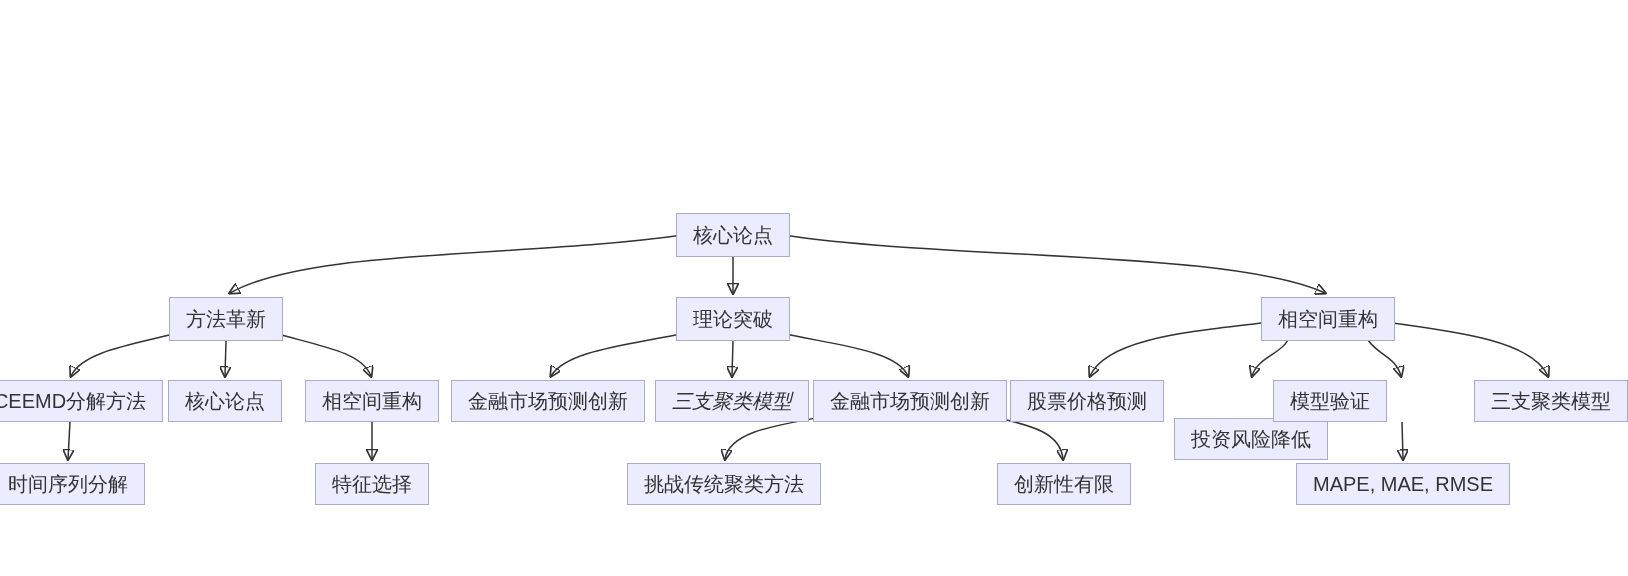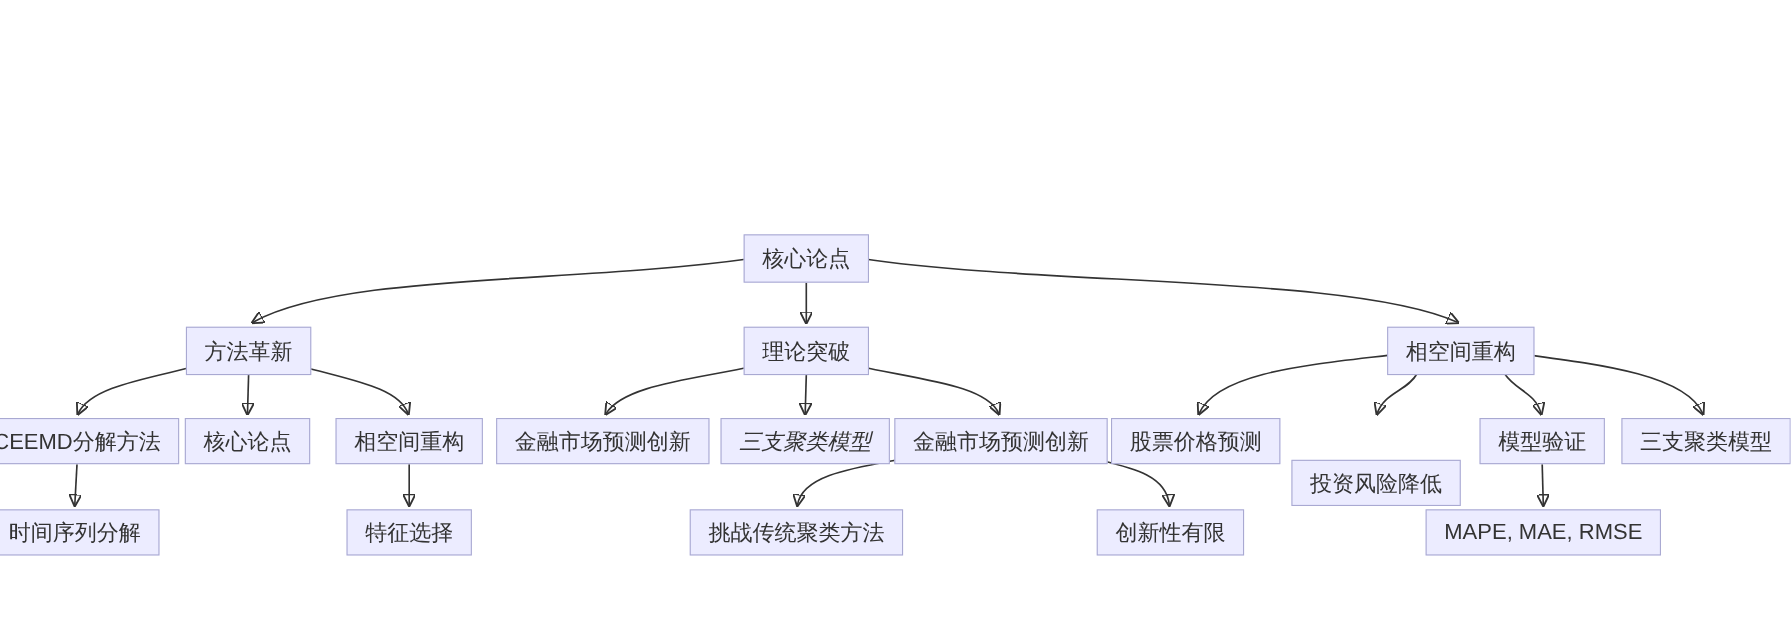--- a/index.html
+++ b/index.html
@@ -41,21 +41,21 @@
   .n-theory{left:733px;}
   .n-value{left:1328px;}
   .n-ceemd{left:70px;}
   .n-three{left:225px;}
   .n-phase{left:372px;}
   .n-bayes{left:548px;}
   .n-threemodel{left:732px;font-style:italic;}
   .n-finance{left:910px;}
   .n-stock{left:1087px;}
   .n-risk{left:1251px;margin-top:38px;}
-  .n-validate{left:1402px;}
+  .n-validate{left:1330px;}
   .n-precision{left:1551px;}
   .n-tsdecomp{left:68px;}
   .n-feature{left:372px;}
   .n-challenge{left:724px;}
   .n-limited{left:1064px;}
   .n-mape{left:1403px;}
 </style>
 </head>
 <body>
 

